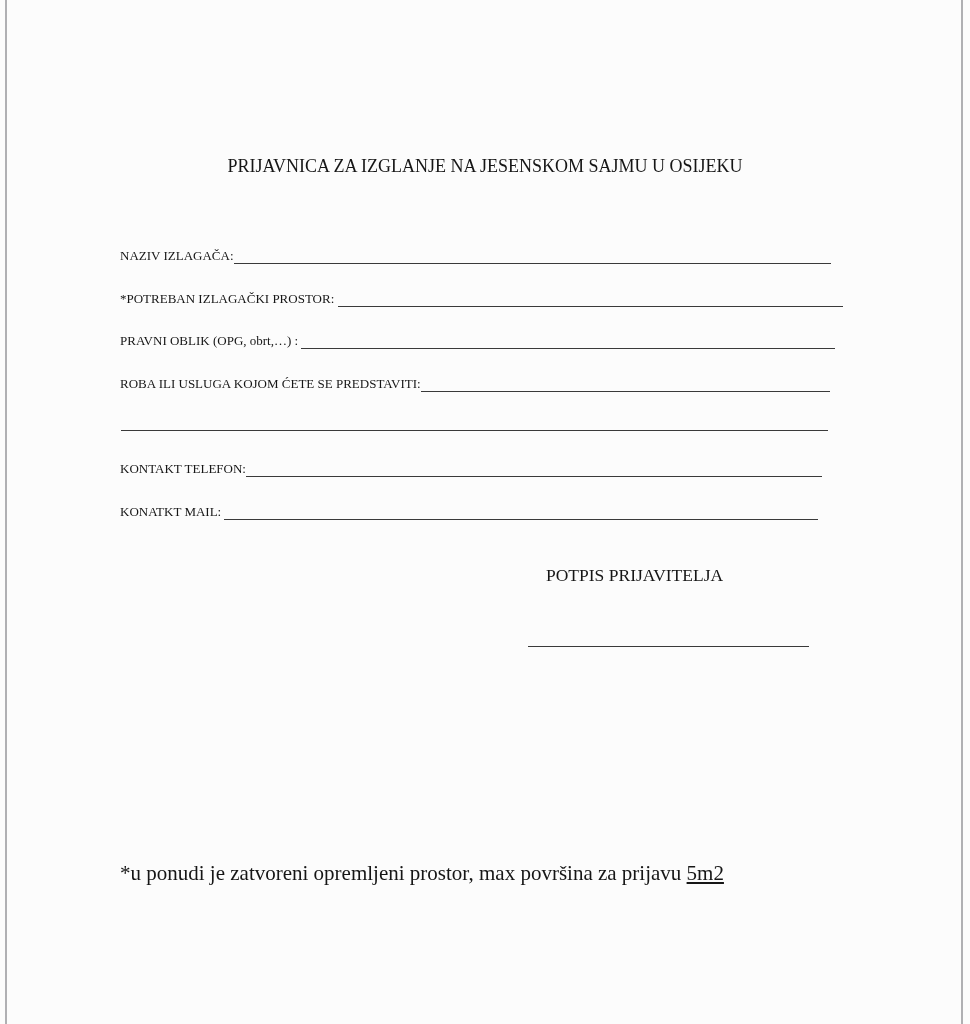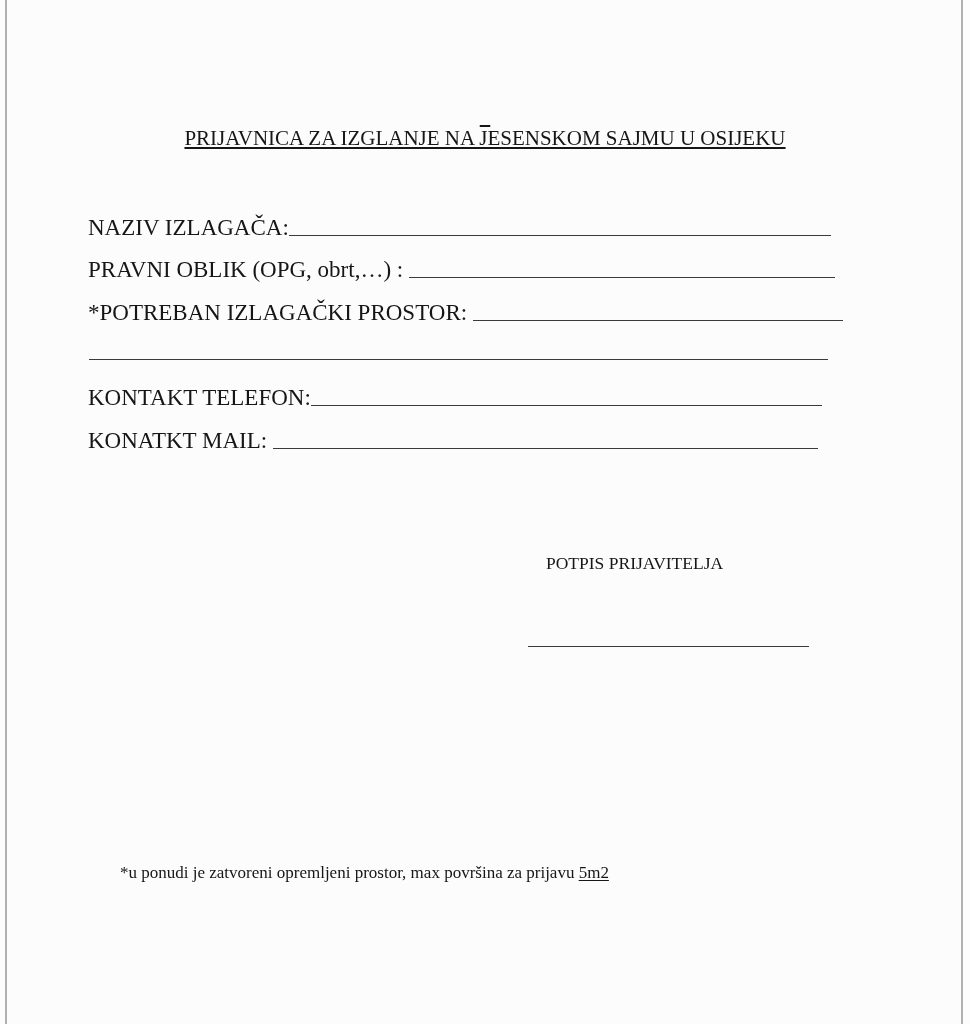--- a/index.html
+++ b/index.html
@@ -16,31 +16,30 @@
     position: absolute;
     top: 0;
     bottom: 0;
     width: 2px;
     background: #b0b0b3;
   }
   .page-edge.left  { left: 5px; }
   .page-edge.right { left: 961px; }
 
   .title-block {
-    padding-top: 83px;
+    padding-top: 111px;
     text-align: center;
-    font-size: 21px;
+    font-size: 18px;
     line-height: 22px;
     white-space: pre;
-    text-decoration: underline;
   }
 
   .form-block {
-    margin-left: 88px;
-    font-size: 23px;
+    margin-left: 120px;
+    font-size: 13px;
   }
   .row {
     display: flex;
     height: 22px;
     line-height: 22px;
   }
   .row .label { white-space: pre; }
   .row .fill-line {
     flex: 1;
     border-bottom: 1.5px solid #3a3a3a;
@@ -52,64 +51,68 @@
   .r3 { margin-top: 21px; margin-right: 127px; }
   .r4 { margin-top: 21px; margin-right: 139px; }
   .r5 { margin-top: 21px; margin-right: 140px; }
   .r6 { margin-top: 17px; margin-right: 142px; margin-left: 1px; }
   .r7 { margin-top: 24px; margin-right: 148px; justify-content: flex-end; }
   .r8 { margin-top: 21px; margin-right: 152px; }
 
   .signature-label {
     position: absolute;
     left: 546px;
-    top: 552px;
+    top: 564px;
     font-size: 17.5px;
     line-height: 22px;
     white-space: pre;
   }
   .signature-line {
     position: absolute;
     left: 528px;
     top: 646px;
     width: 281px;
     border-top: 1.5px solid #3a3a3a;
   }
 
   .footnote {
     position: absolute;
     left: 120px;
     top: 862px;
-    font-size: 17px;
+    font-size: 21px;
     line-height: 22px;
     white-space: pre;
   }
   .footnote .u { text-decoration: underline; text-underline-offset: 2px; }
 </style>
 </head>
 <body>
 
 <div class="page-edge left"></div>
 <div class="page-edge right"></div>
 
 <div class="title-block">
   <div>PRIJAVNICA ZA IZGLANJE NA JESENSKOM SAJMU U OSIJEKU</div>
 </div>
 
 <div class="form-block">
   <div class="row r1">
     <span class="label">NAZIV IZLAGAČA:</span>
     <span class="fill-line"></span>
   </div>
+  <div class="row r3">
+    <span class="label">*POTREBAN IZLAGAČKI PROSTOR: </span>
+    <span class="fill-line"></span>
+  </div>
   <div class="row r2">
     <span class="label">PRAVNI OBLIK (OPG, obrt,…) : </span>
     <span class="fill-line"></span>
   </div>
-  <div class="row r3">
-    <span class="label">*POTREBAN IZLAGAČKI PROSTOR: </span>
+  <div class="row r5">
+    <span class="label">ROBA ILI USLUGA KOJOM ĆETE SE PREDSTAVITI:</span>
     <span class="fill-line"></span>
   </div>
   <div class="row r6">
     <span class="fill-line"></span>
   </div>
   <div class="row r7">
     <span class="label">KONTAKT TELEFON:</span>
     <span class="fill-line"></span>
   </div>
   <div class="row r8">

